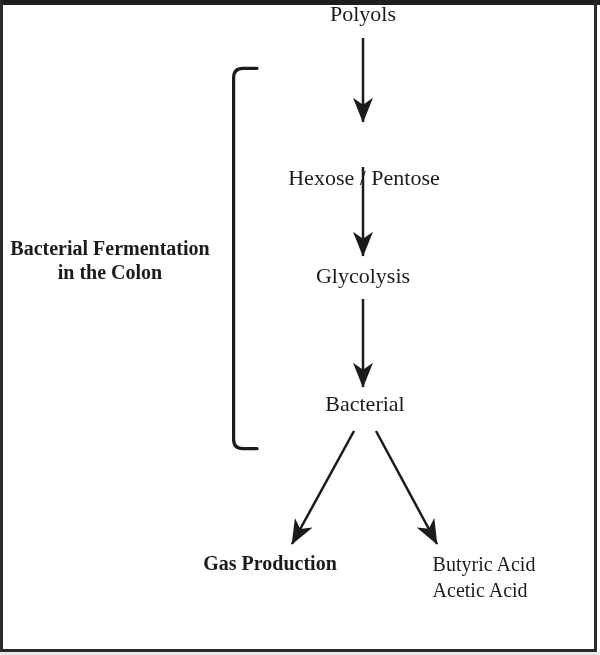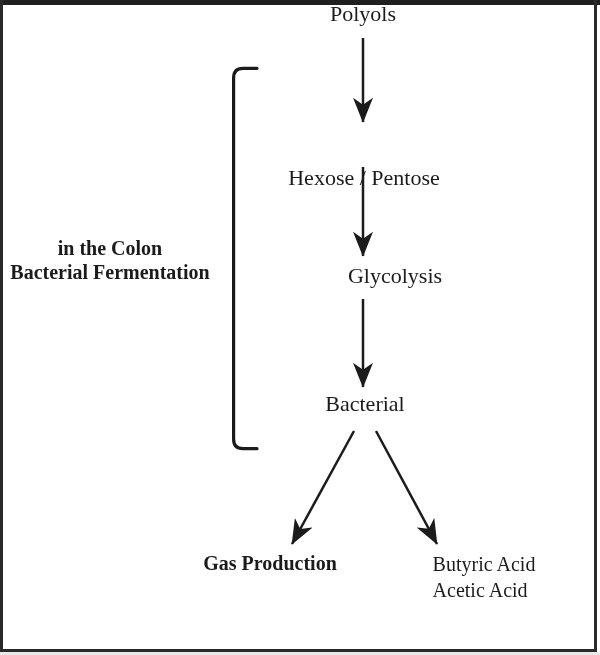--- a/index.html
+++ b/index.html
@@ -77,27 +77,27 @@
 
     <line x1="363" y1="38" x2="363" y2="122" stroke="#1b1b1b" stroke-width="2.5" marker-end="url(#arrowhead)"></line>
     <line x1="363" y1="167" x2="363" y2="256" stroke="#1b1b1b" stroke-width="2.5" marker-end="url(#arrowhead)"></line>
     <line x1="363" y1="299" x2="363" y2="387" stroke="#1b1b1b" stroke-width="2.5" marker-end="url(#arrowhead)"></line>
 
     <line x1="354" y1="431" x2="292" y2="544" stroke="#1b1b1b" stroke-width="2.5" marker-end="url(#arrowhead)"></line>
     <line x1="376" y1="431" x2="437" y2="544" stroke="#1b1b1b" stroke-width="2.5" marker-end="url(#arrowhead)"></line>
   </svg>
 
   <div class="bracket-label">
+    <div>Bacterial Fermentation</div>
     <div>in the Colon</div>
-    <div>Bacterial Fermentation</div>
   </div>
 
   <div class="node" style="left:363px; top:3px;">Polyols</div>
   <div class="node" style="left:364px; top:133px;margin-top:34px;">Hexose / Pentose</div>
-  <div class="node" style="left:363px; top:265px;margin-left:32px;">Glycolysis</div>
+  <div class="node" style="left:363px; top:265px;">Glycolysis</div>
   <div class="node" style="left:365px; top:393px;">Bacterial</div>
 
   <div class="outcome" style="left:270px; top:550px;">
     <div class="outcome-title">Gas Production</div>
   </div>
 
   <div class="outcome" style="left:484px; top:551px;">
     <div>Butyric Acid</div>
     <div>Acetic Acid</div>
   </div>

